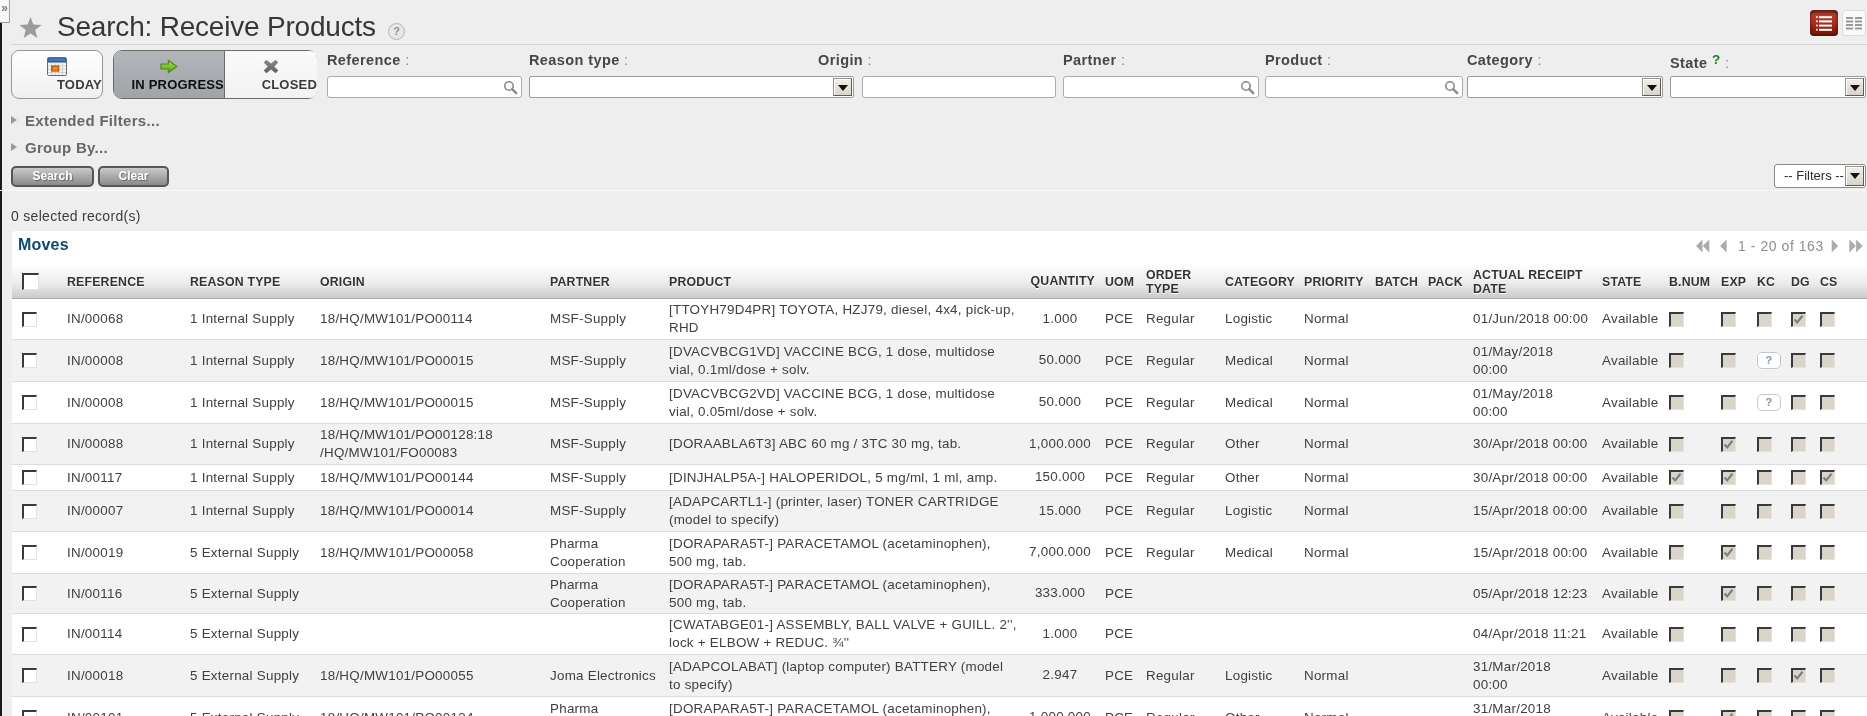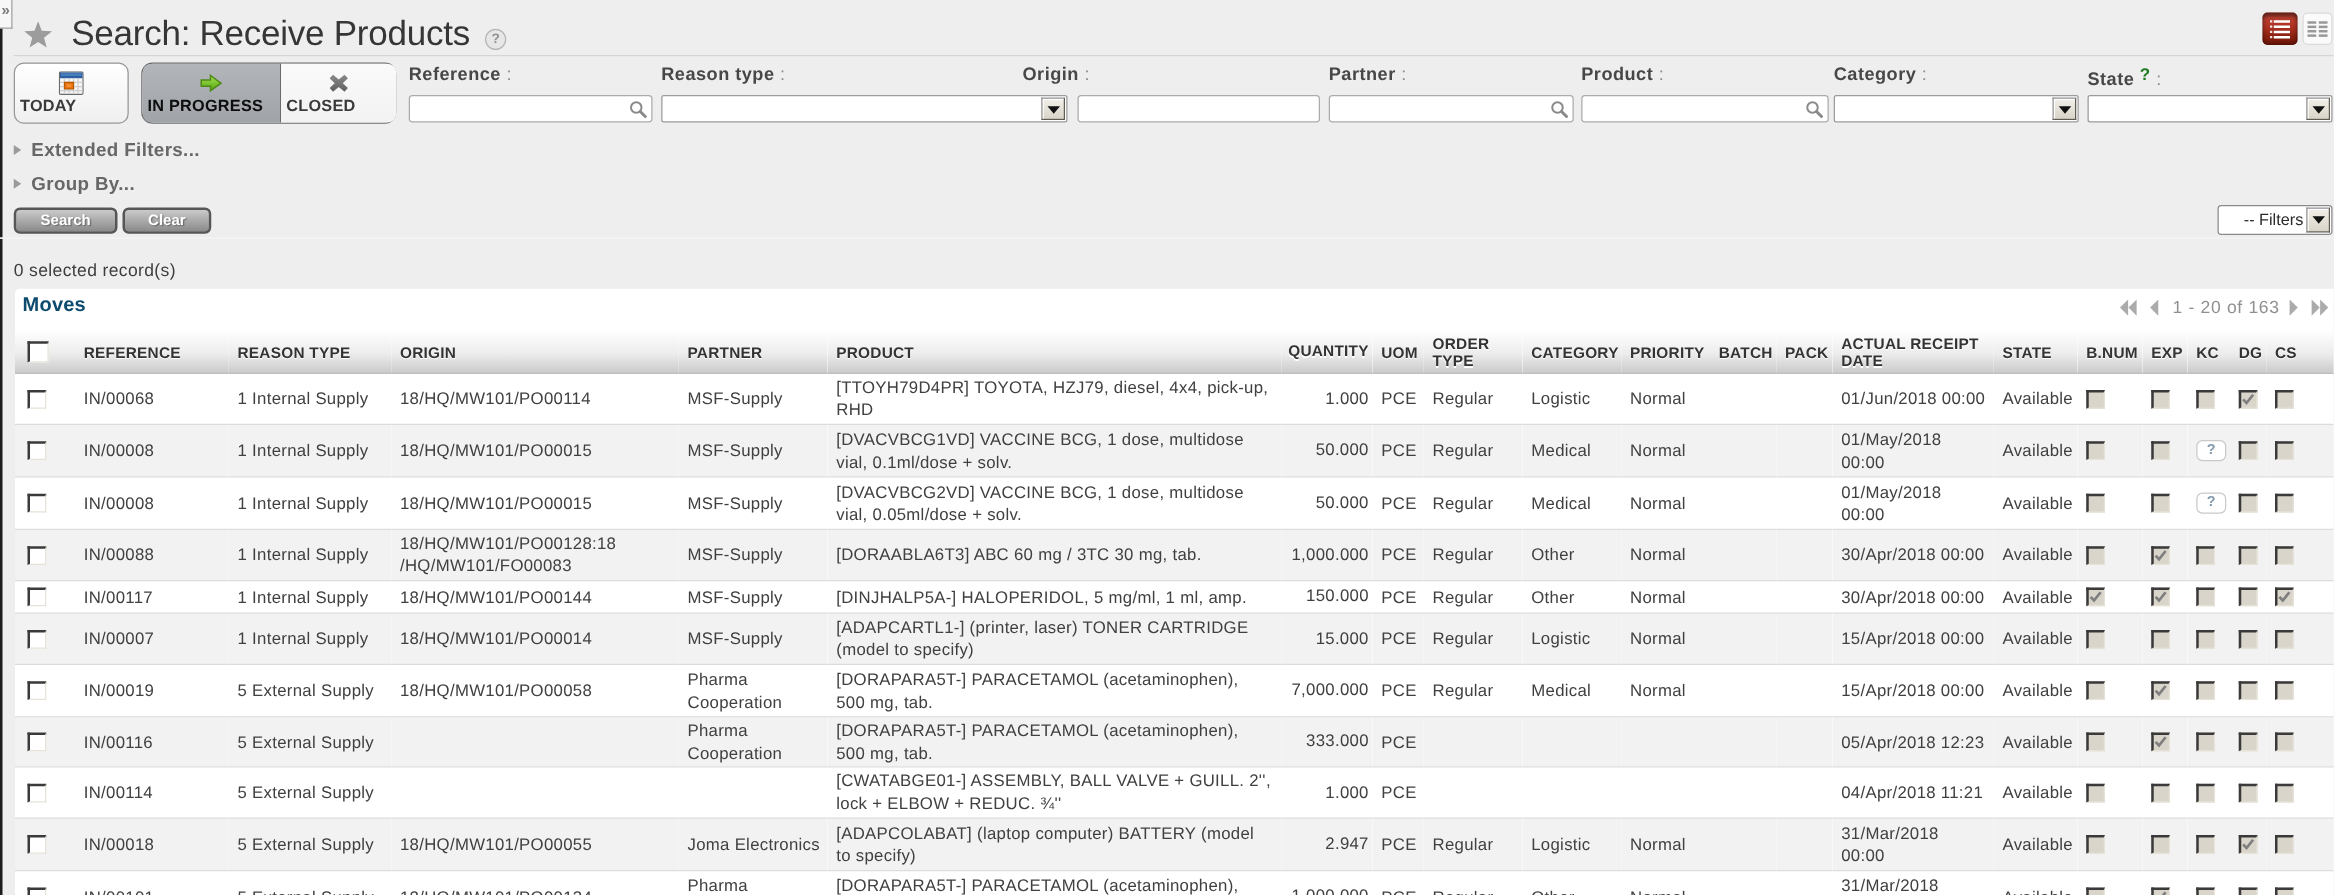--- a/index.html
+++ b/index.html
@@ -13,50 +13,50 @@
 #vbtn1{left:1810px;top:10px;width:28px;height:26px;border-radius:4px;background:linear-gradient(180deg,#c24537 0%,#ad3123 45%,#88200f 75%,#731708 100%);box-shadow:inset 0 3px 3px rgba(0,0,0,.5), inset 0 -2px 3px rgba(0,0,0,.25)}
 #vbtn2{left:1842px;top:10px;width:24px;height:26px;border-radius:4px;background:#fafafa;border:1px solid #dcdcdc}
 #tline{left:11px;top:44px;width:1856px;height:1px;background:#d5d5d5}
 
 .fbtn{top:50px;height:49px;border-radius:8px;text-align:center;font-size:13px;font-weight:bold;letter-spacing:0.2px}
 #btoday{left:11px;width:92px;background:linear-gradient(#ffffff,#efefef);border:1px solid #979797;color:#3a3a3a}
 #bgroup{left:113px;width:204px;border:1px solid #6b6b6b;background:#f6f6f6;border-radius:9px}
 #bprog{position:absolute;left:0;top:0;width:111px;height:47px;background:linear-gradient(#b2b5b9,#a0a4a9);border-right:1px solid #6b6b6b;border-radius:7px 0 0 7px;color:#0d0d0d}
 #bclos{position:absolute;left:111px;top:0;width:92px;height:47px;color:#3a3a3a;background:linear-gradient(#fafafa,#f2f2f2);border-radius:0 7px 7px 0}
 .bico{position:absolute;top:7px;left:0;right:0;text-align:center}
-.btxt{position:absolute;bottom:6px;left:4px;right:0;text-align:left}
+.btxt{position:absolute;bottom:6px;left:16px;right:0;text-align:right}
 
 .lbl{top:52px;font-size:14.5px;font-weight:bold;color:#474747;white-space:nowrap;letter-spacing:0.4px}
 .lbl .col{font-weight:normal;color:#8a8a8a}
 .inp{top:76px;height:22px;background:#fff;border:1px solid #ababab;border-radius:3px}
 .sel{top:76px;height:22px;background:#fff;border:1px solid #9b9b9b;border-radius:2px}
 .db{position:absolute;right:1px;top:1px;width:19px;height:18px;background:linear-gradient(#f2efe9,#d8d4c8);border:1px solid #929292;border-right-color:#5f5b52;border-bottom-color:#5f5b52;box-shadow:inset 1px 1px 0 #fff}
 .db:after{content:"";position:absolute;left:4px;top:6px;border-left:5px solid transparent;border-right:5px solid transparent;border-top:6px solid #111}
 .mag{position:absolute;right:3px;top:3px}
 
 .tri{border-left:6px solid #9a9a9a;border-top:4px solid transparent;border-bottom:4px solid transparent;width:0;height:0}
 .exlbl{font-size:15px;font-weight:bold;color:#676767;letter-spacing:0.3px}
 .gbtn{top:166px;height:21px;border:2px solid #565656;border-radius:5px;background:linear-gradient(#cacaca,#8a8a8a);color:#fff;font-size:12px;font-weight:bold;text-align:center;line-height:17px;text-shadow:1px 1px 1px rgba(0,0,0,.35)}
 #fline{left:0px;top:190px;width:1867px;height:1px;background:#e3e3e3;border-bottom:1px solid #f9f9f9}
 #selrec{left:11px;top:208px;font-size:14px;color:#3d3d3d;letter-spacing:0.3px}
 
-#fsel{left:1774px;top:164px;width:92px;height:24px;background:#fff;border:1px solid #8a8a8a;border-radius:3px;font-size:13px;color:#2b2b2b;line-height:21px;padding-left:20px}
+#fsel{left:1774px;top:164px;width:92px;height:24px;background:#fff;border:1px solid #8a8a8a;border-radius:3px;font-size:13px;color:#2b2b2b;line-height:21px;padding-left:9px}
 #fsel .db{top:1px;height:20px}
 
 #panel{left:12px;top:231px;width:1855px;height:485px;background:#fff;border-radius:4px 0 0 0}
 #moves{left:18px;top:236px;font-size:16px;font-weight:bold;color:#0c4a6e;letter-spacing:0.2px}
 #pager{top:239px;left:1690px;width:181px;height:14px}
 
 #tbl{position:absolute;left:12px;top:265px;border-collapse:collapse;table-layout:fixed;width:1855px}
 #tbl td,#tbl th{vertical-align:middle;padding:1px 0 0 7px;overflow:hidden;text-align:left}
 #tbl th{background:linear-gradient(#fefefe 0%,#ececec 55%,#cbcbcb 100%);font-weight:bold;font-size:12.3px;letter-spacing:0.2px;color:#333;text-shadow:0 1px 0 #fff;border-bottom:1px solid #ababab;line-height:14px}
 #tbl td{font-size:13.4px;color:#404040;line-height:18px;border-bottom:1px solid #dcdcdc;letter-spacing:0.25px}
 #tbl tr.g td{background:#f2f2f2}
 #tbl .c0{padding-left:10px}
-#tbl .qty{text-align:right;padding:0 3px 0 0}
+#tbl .qty{text-align:center;padding:0 3px 0 0}
 #tbl .qtyh{text-align:right;padding:0 3px 0 0}
 #tbl .nw{white-space:nowrap}
 .cb{width:15px;height:15px;background:#fff;border-top:2px solid #3a3a3a;border-left:2px solid #3a3a3a;border-right:1px solid #e6e2d8;border-bottom:1px solid #e6e2d8;display:inline-block;vertical-align:middle;position:relative}
 .cb.d{background:#d9d5cb}
 .cb .ck{position:absolute;left:0px;top:0px}
 .qb{width:24px;height:17px;background:#fff;border:1px solid #c9c9c9;border-radius:5px;color:#8299ad;font-size:11.5px;font-weight:bold;text-align:center;line-height:14px;display:inline-block;vertical-align:middle}
 </style></head>
 <body>
 <div class="abs" id="ltab">»</div>
 <div class="abs" id="lline"></div>

